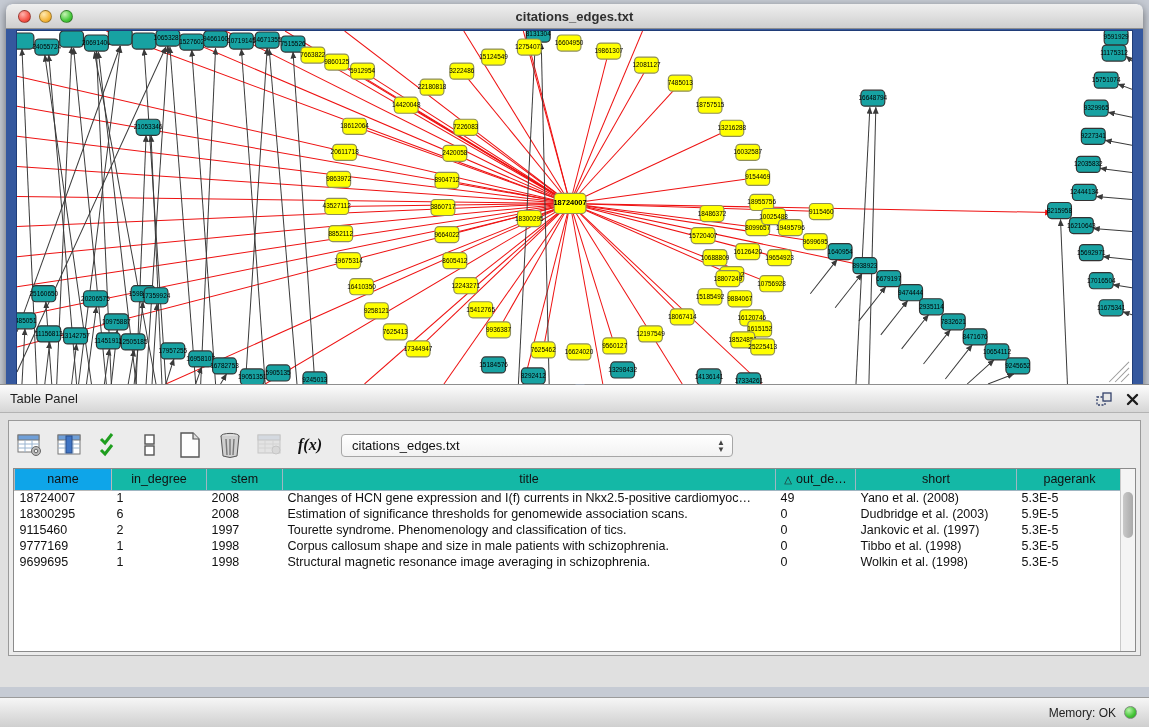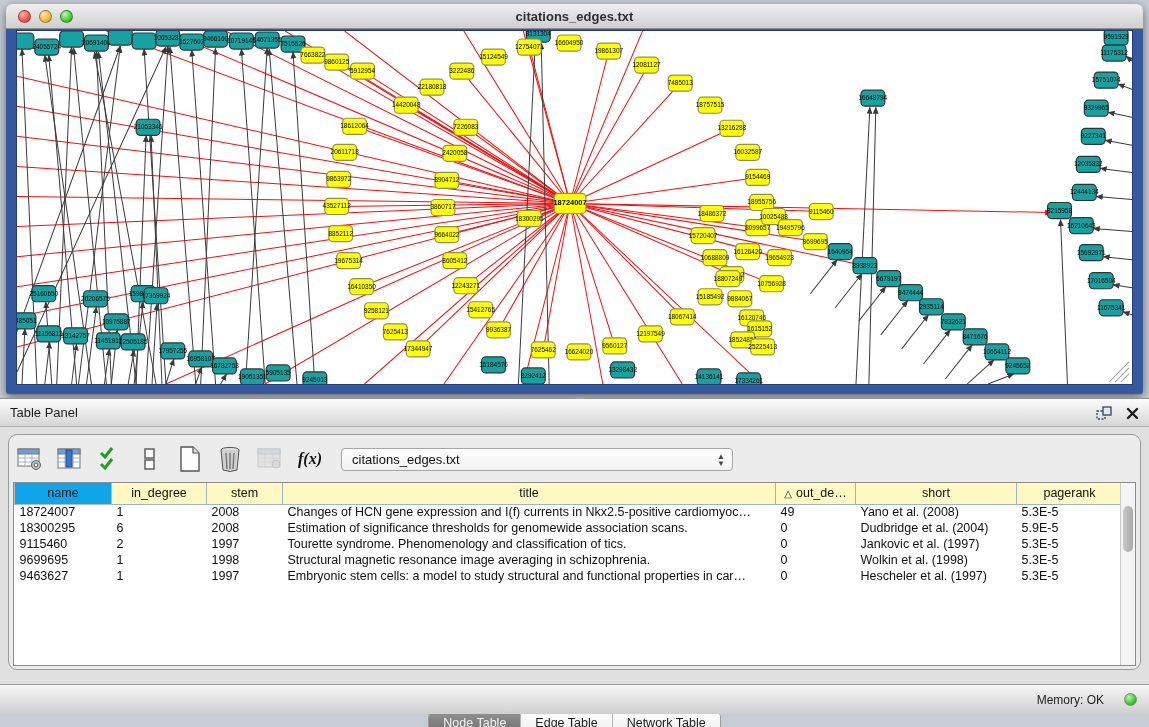--- a/index.html
+++ b/index.html
@@ -16,75 +16,75 @@
   .lights{ position:absolute; left:12px; top:6px; display:flex; gap:8px; }
   .light{ width:13px; height:13px; border-radius:50%; border:1px solid rgba(0,0,0,.35); }
   .light.red   { background:radial-gradient(circle at 35% 30%, #ffb3ac, #f55449 60%, #c63124); }
   .light.yellow{ background:radial-gradient(circle at 35% 30%, #ffe9b0, #f6b73c 60%, #c8901c); }
   .light.green { background:radial-gradient(circle at 35% 30%, #c6f3b4, #47c93c 60%, #2d9a23); }
   .canvas-frame{ position:absolute; left:10px; right:10px; top:26px; bottom:9px;
     background:#ffffff; border:1px solid #203d78; overflow:hidden; }
   .canvas-frame svg{ display:block; width:100%; height:100%; }
 
   
-  .table-panel{ position:absolute; left:0; top:398px; width:1149px; height:303px;
+  .table-panel{ position:absolute; left:0; top:384px; width:1149px; height:303px;
     background:#e0e0e0; border-top:1px solid #8e8e8e; }
   .tp-header{ position:relative; height:28px; line-height:28px; padding-left:10px;
     background:linear-gradient(#fcfcfc,#d6d6d6); border-bottom:1px solid #b3b3b3;
     font-size:13px; color:#1d1d1d; }
   .tp-header .hicons{ position:absolute; right:10px; top:0; height:28px;
     display:flex; align-items:center; gap:14px; }
   .hbtn{ background:none; border:none; cursor:default; padding:0; line-height:0; }
   .resize-notch{ position:absolute; left:50%; top:-1px; width:0; height:0;
     border-left:5px solid transparent; border-right:5px solid transparent;
     border-top:5px solid #9aa2ae; }
 
   .tp-body{ position:absolute; left:8px; right:8px; top:35px; height:236px;
-    background:#ececec; border:1px solid #9a9a9a; border-radius:9px; }
+    background:#ececec; border:1px solid #9a9a9a; border-radius:0; }
 
   .tp-toolbar{ position:absolute; left:6px; top:5px; height:38px;
     display:flex; align-items:center; gap:10px; }
   .tbtn{ width:30px; height:30px; background:none; border:none; display:flex;
     align-items:center; justify-content:center; }
   .tbtn.disabled{ opacity:.45; }
   .fx{ font-family:"Liberation Serif", serif; font-style:italic; font-size:16px;
     font-weight:bold; color:#111; }
   .table-select{ position:relative; width:392px; height:23px; margin-left:6px;
     background:linear-gradient(#ffffff,#f2f2f2); border:1px solid #a6a6a6;
     border-radius:4px; font-size:13px; line-height:21px; padding-left:10px; color:#111;}
   .stepper{ position:absolute; right:7px; top:4px; font-size:8px; line-height:7px;
     color:#444; text-align:center; }
 
   .tbl-wrap{ position:absolute; left:4px; right:4px; top:47px; bottom:3px;
     border:1px solid #8b8b8b; background:#fff; overflow:hidden; }
   table.data{ border-collapse:collapse; table-layout:fixed; width:1108px; font-size:12.5px; }
-  table.data th{ height:21px; background:#fef9c3; border:1px solid #9fb6c2;
+  table.data th{ height:21px; background:#14b8a6; border:1px solid #9fb6c2;
     border-top:none; font-weight:normal; text-align:center; color:#111;
     overflow:hidden; white-space:nowrap; }
   table.data th:first-child{ background:#0ea5e9; border-color:#b9b9b9; }
   table.data td{ height:16px; padding:0 5px; border:none; white-space:nowrap;
     overflow:hidden; text-overflow:ellipsis; color:#101010; }
   .sort-glyph{ display:inline-block; margin-right:4px; font-size:10px; color:#222; }
   .vscroll{ position:absolute; right:0; top:0; bottom:0; width:15px;
     background:#f4f4f4; border-left:1px solid #c9c9c9; }
   .vscroll .thumb{ position:absolute; left:2px; right:2px; top:23px; height:46px;
     border-radius:6px; background:linear-gradient(90deg,#c9c9c9,#a9a9a9); }
 
   .tabbar{ position:absolute; left:0; right:0; top:275px; height:25px;
     display:flex; justify-content:center; align-items:center; }
   .seg{ display:flex; border:1px solid #9a9a9a; border-radius:5px; overflow:hidden;
     background:#fcfcfc; box-shadow:0 1px 1px rgba(255,255,255,.8); }
   .seg .tab{ padding:3px 14px; font-size:12.5px; color:#1c1c1c; border:none;
     background:linear-gradient(#fdfdfd,#ededed); border-right:1px solid #b5b5b5; }
   .seg .tab:last-child{ border-right:none; }
   .seg .tab.sel{ background:linear-gradient(#909090,#6f6f6f); color:#f4f4f4; }
 
-  .status-bar{ position:absolute; left:0; bottom:13px; width:1149px; height:30px;
+  .status-bar{ position:absolute; left:0; bottom:0; width:1149px; height:30px;
     background:linear-gradient(#f6f6f6,#cfcfcf); border-top:1px solid #9b9b9b;
-    display:flex; align-items:center; justify-content:flex-end; gap:20px;
+    display:flex; align-items:center; justify-content:flex-end; gap:8px;
     padding-right:12px; font-size:12px; color:#222; }
   .mem-dot{ width:13px; height:13px; border-radius:50%; border:1px solid #7b8a7b;
     background:radial-gradient(circle at 35% 30%, #b8f5a9, #43c436 60%, #2a9a20); }
 
   .icon-svg{ display:block; }
 </style>
 </head>
 <body>
 
 <div class="net-window">
@@ -819,48 +819,48 @@
               <td>49</td>
               <td>Yano et al. (2008)</td>
               <td>5.3E-5</td>
             </tr>
             <tr>
               <td>18300295</td>
               <td>6</td>
               <td>2008</td>
               <td>Estimation of significance thresholds for genomewide association scans.</td>
               <td>0</td>
-              <td>Dudbridge et al. (2004)</td>
+              <td>Dudbridge et al. (2003)</td>
               <td>5.9E-5</td>
             </tr>
             <tr>
               <td>9115460</td>
               <td>2</td>
               <td>1997</td>
               <td>Tourette syndrome. Phenomenology and classification of tics.</td>
               <td>0</td>
               <td>Jankovic et al. (1997)</td>
               <td>5.3E-5</td>
             </tr>
             <tr>
+              <td>9777169</td>
+              <td>1</td>
+              <td>1998</td>
+              <td>Corpus callosum shape and size in male patients with schizophrenia.</td>
+              <td>0</td>
+              <td>Tibbo et al. (1998)</td>
+              <td>5.3E-5</td>
+            </tr>
+            <tr>
               <td>9699695</td>
               <td>1</td>
               <td>1998</td>
               <td>Structural magnetic resonance image averaging in schizophrenia.</td>
               <td>0</td>
               <td>Wolkin et al. (1998)</td>
-              <td>5.3E-5</td>
-            </tr>
-            <tr>
-              <td>9463627</td>
-              <td>1</td>
-              <td>1997</td>
-              <td>Embryonic stem cells: a model to study structural and functional properties in car…</td>
-              <td>0</td>
-              <td>Hescheler et al. (1997)</td>
               <td>5.3E-5</td>
             </tr>
           </tbody>
       </table>
       <div class="vscroll">
         <div class="thumb"></div>
       </div>
     </div>
 
     <div class="tabbar">

